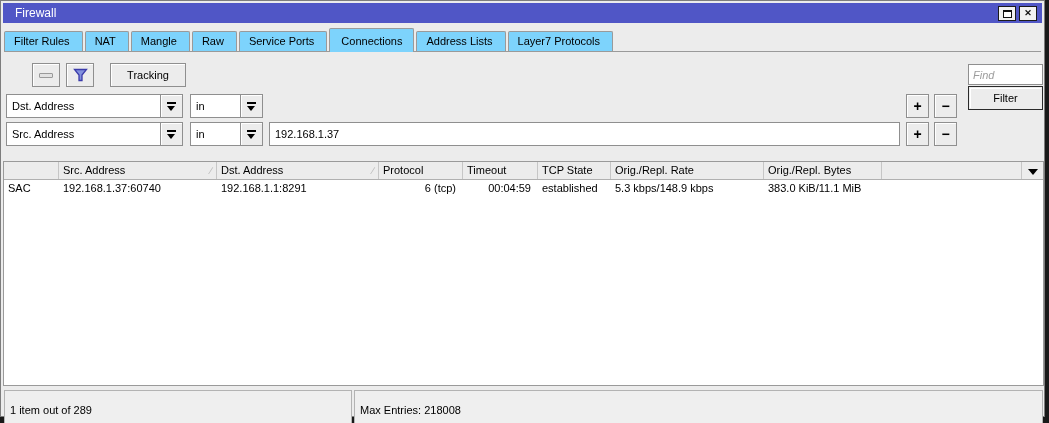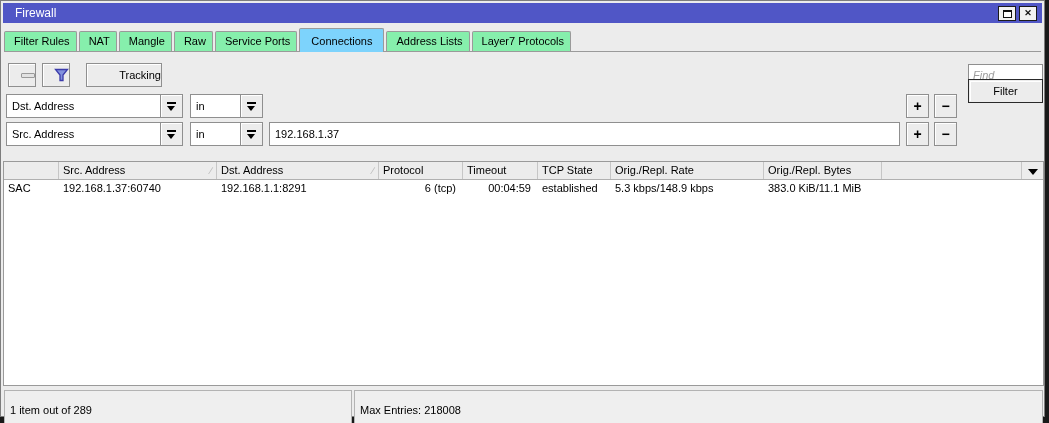--- a/index.html
+++ b/index.html
@@ -34,42 +34,43 @@
   .tb-btn.restore { right:26px; }
   .tb-btn.close { right:5px; font-size:9px; font-weight:bold; color:#111; line-height:1; }
   .restore-glyph { width:9px; height:8px; border:1px solid #111; border-top:2px solid #111; background:#fff; }
   
   .tabstrip {
     position:absolute; left:3px; top:27px; right:3px; height:24px;
     border-bottom:1px solid #9a9a9a;
     display:flex; align-items:flex-end;
   }
   .tab {
-    background:#86efac;
+    background:#7dd3fc;
     border:1px solid #9a9a9a; border-bottom:none;
     border-radius:2px 2px 0 0;
-    padding:3px 6px 4px 9px;
+    padding:3px 12px 4px 9px;
     margin-right:2px;
     white-space:nowrap;
     cursor:default;
   }
   .tab.active {
     background:#7dd3fc;
     padding:6px 11px 5px 11px;
     margin-bottom:-1px;
     position:relative; z-index:2;
   }
   
   .toolbar-btn {
     position:absolute; top:62px; height:24px;
     background:#ececec;
     border:1px solid #8f8f8f;
     box-shadow:inset 1px 1px 0 #ffffff;
-    display:flex; align-items:center; justify-content:flex-end;
-    cursor:default;
+    display:flex; align-items:center; justify-content:center;
+    cursor:default;
+    margin-left:24px;
   }
   .btn-remove { left:7px; width:28px; }
   .remove-glyph { width:14px; height:5px; border:1px solid #9a9a9a; background:#e2e2e2; border-radius:1px; }
   .btn-funnel { left:41px; width:28px; }
   .btn-tracking { left:85px; width:76px; }
   .find-input {
     position:absolute; left:967px; top:63px; width:75px; height:21px;
     border:1px solid #8f8f8f; background:#fff;
     font-family:"Liberation Sans", sans-serif; font-size:11px;
     padding:0 4px; outline:none;
@@ -99,21 +100,21 @@
   }
   .pm-btn {
     position:absolute; width:23px; height:24px;
     background:#ececec; border:1px solid #8f8f8f;
     box-shadow:inset 1px 1px 0 #ffffff;
     font-size:14px; font-weight:bold; line-height:1;
     display:flex; align-items:center; justify-content:center;
     cursor:default;
   }
   .filter-btn {
-    position:absolute; left:967px; top:78px; width:75px; height:24px;
+    position:absolute; left:967px; top:85px; width:75px; height:24px;
     background:#ececec;
     border:1px solid #2a2a2a;
     box-shadow:inset 0 0 0 1px #ececec, inset 1px 1px 0 1px #ffffff;
     display:flex; align-items:center; justify-content:center;
     cursor:default;
   }
   .row1 { top:93px; } .row2 { top:121px; }
   
   .table-wrap {
     position:absolute; left:2px; top:160px; width:1041px; height:225px;

